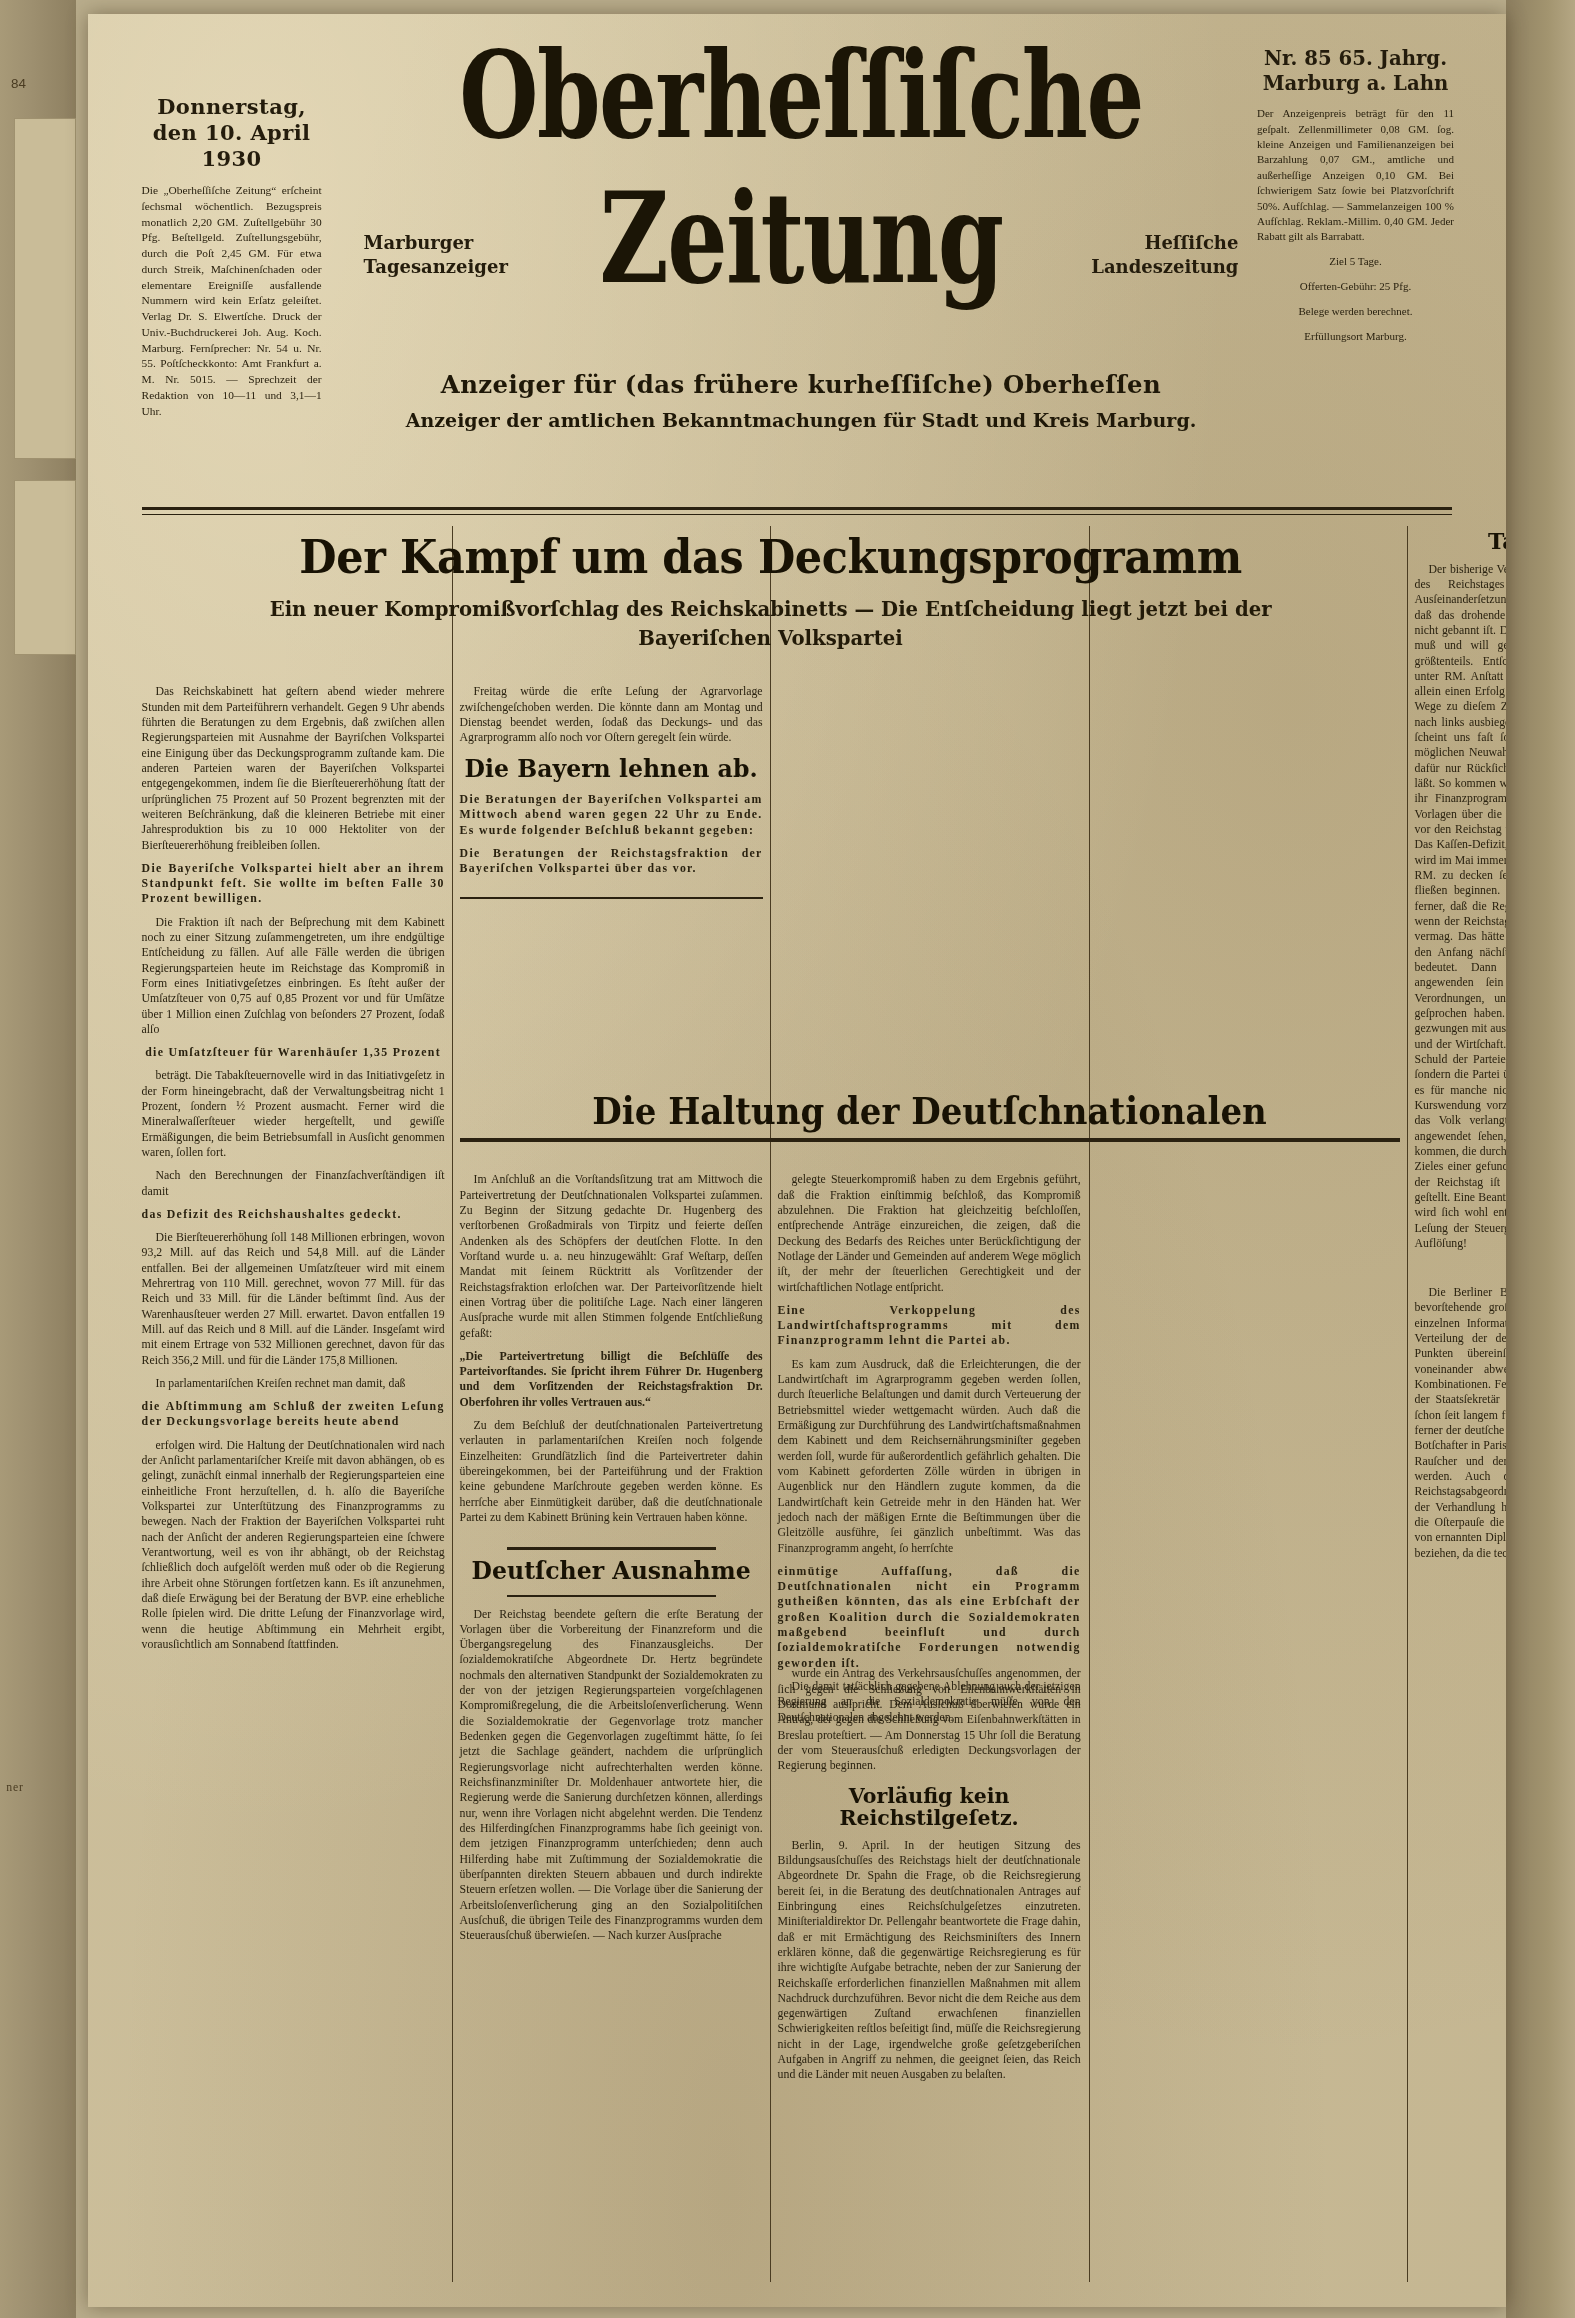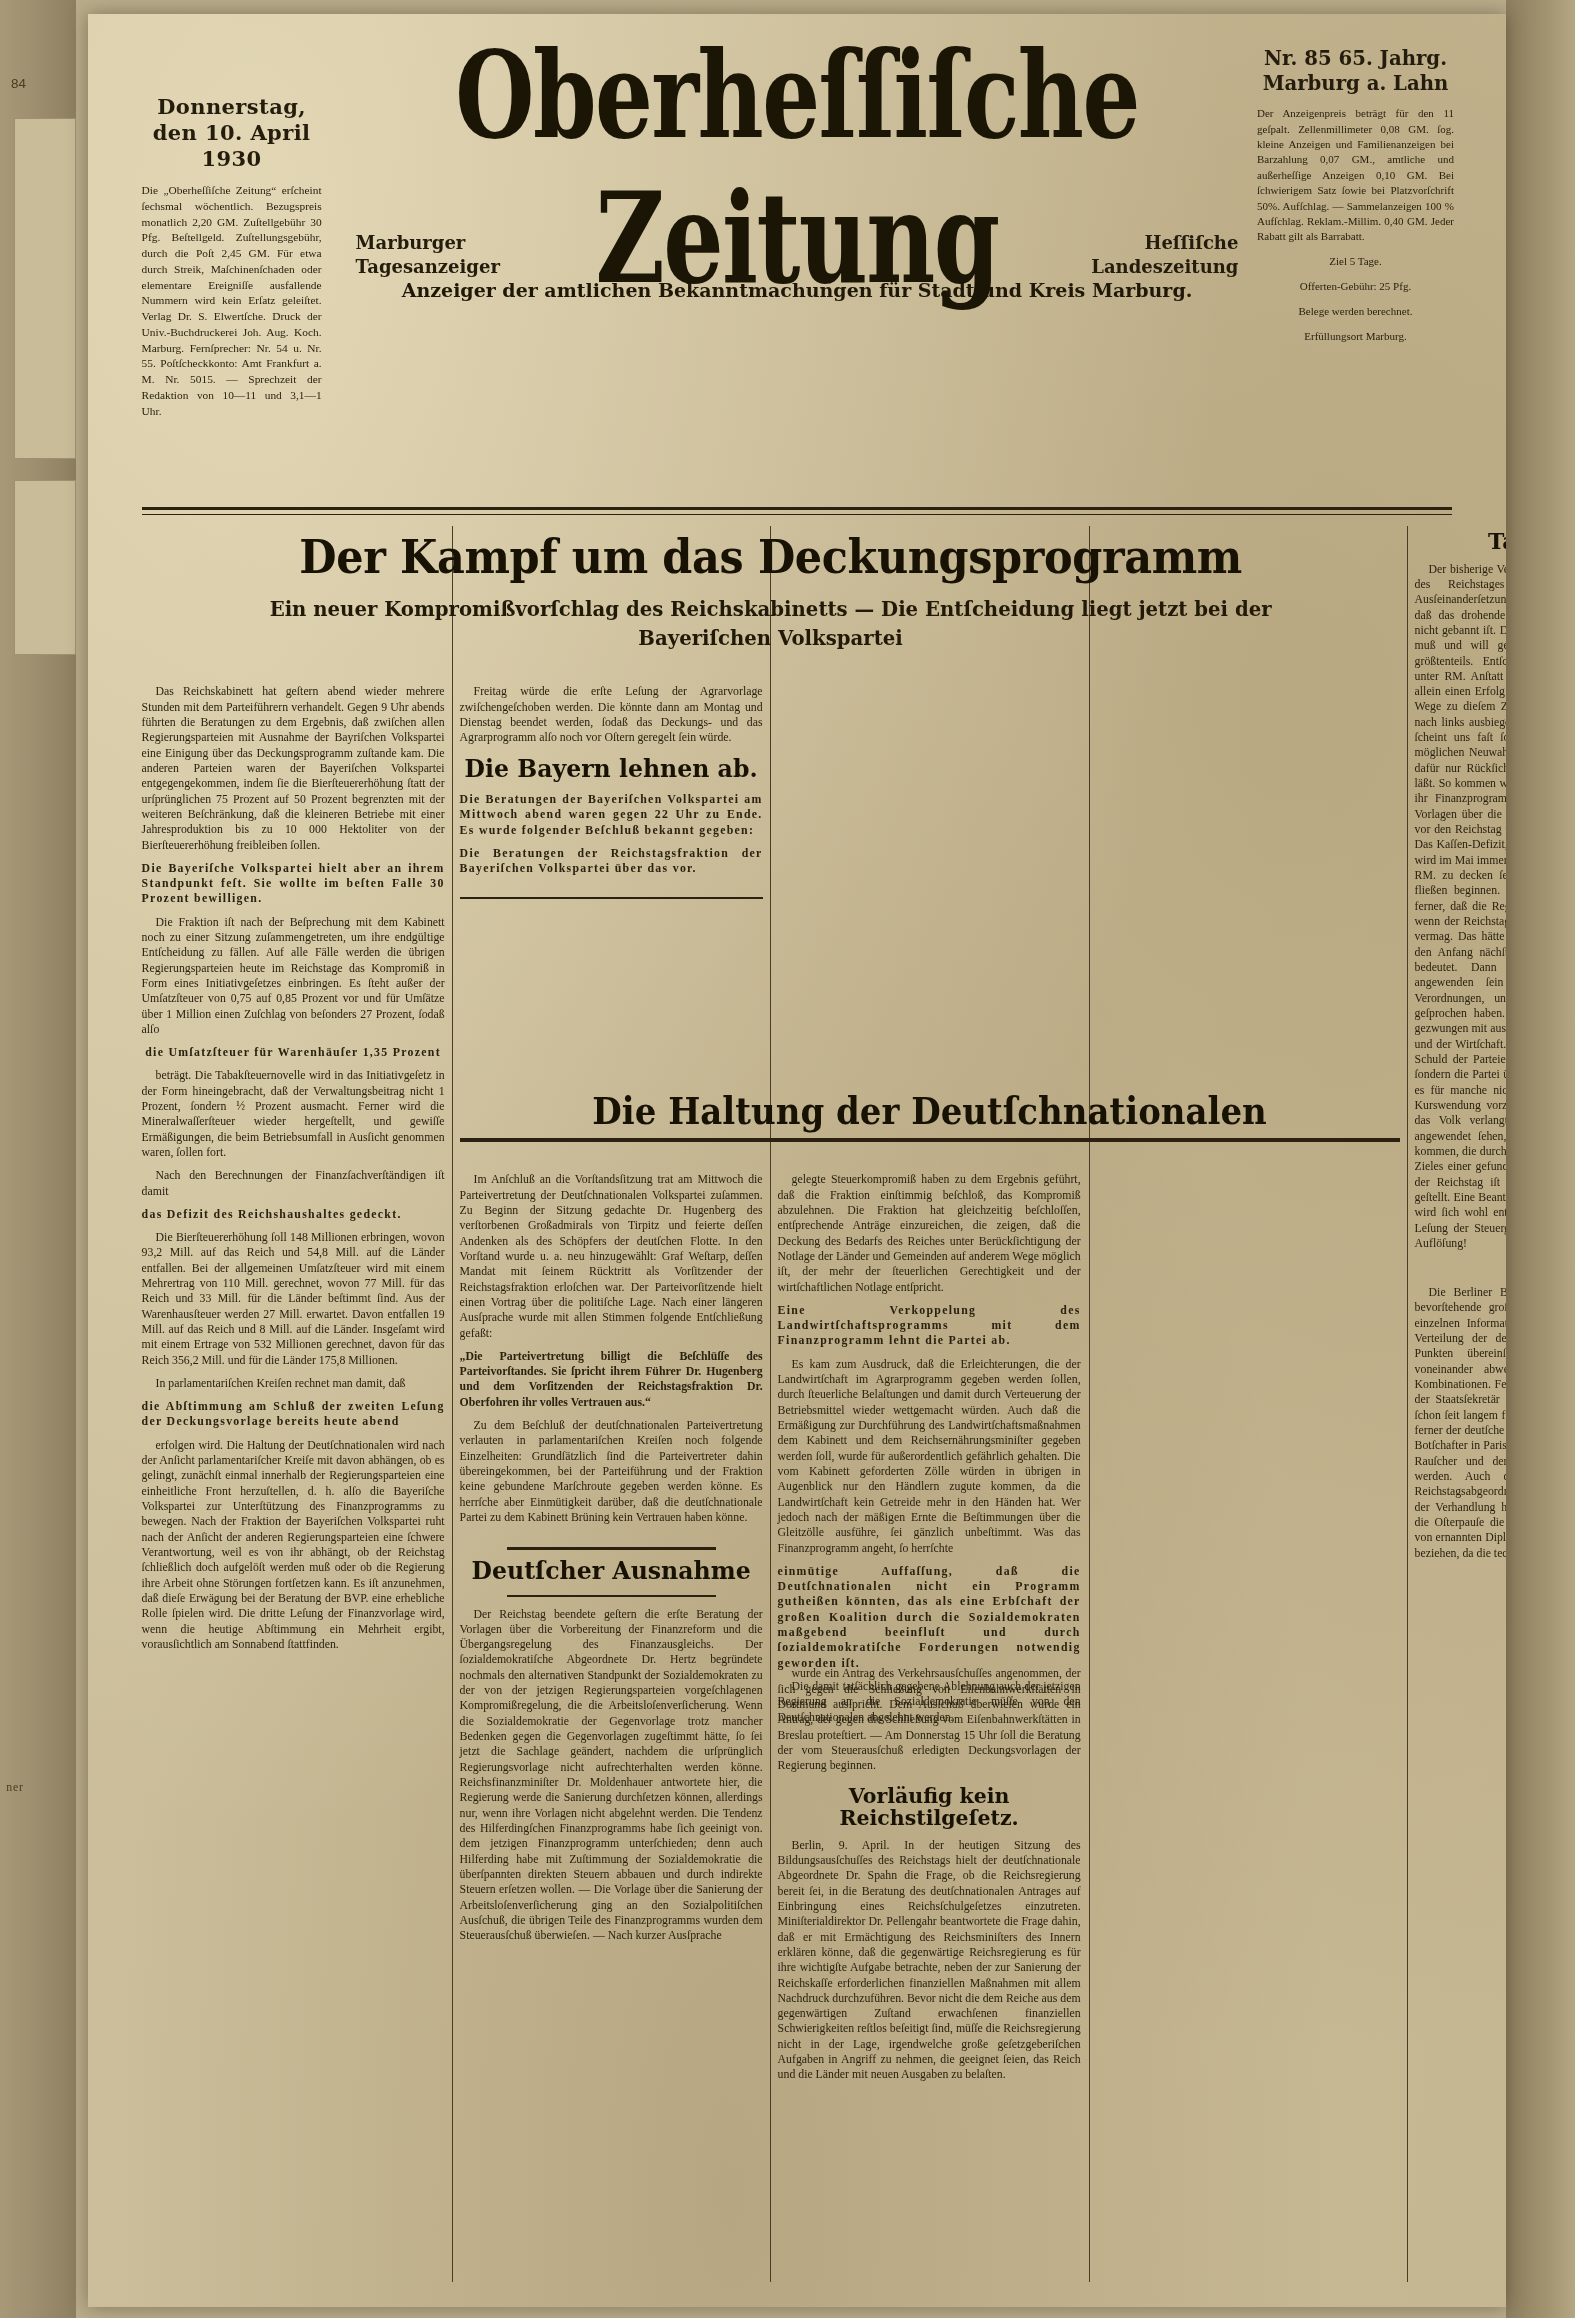--- a/index.html
+++ b/index.html
@@ -74,21 +74,21 @@
   .mh-issue{
     font-family:"DejaVu Serif", serif;font-weight:bold;font-size:19.7px;
     line-height:1.3;color:#241c0c;
   }
   .mh-right p{
     margin:9.5px 0 0;font-size:11px;line-height:1.4;text-align:justify;color:#2a2210;
   }
   .mh-right .centered{text-align:center;}
 
   .mh-center{
-    position:absolute;left:236px;right:236px;top:19px;text-align:center;
+    position:absolute;left:244px;right:236px;top:19px;text-align:center;
   }
   .title-ober, .title-zeit{
     font-family:"DejaVu Serif", serif;
     font-weight:bold;
     color:#1b1506;
     letter-spacing:-1.6px;
     line-height:.95;
     transform:scaleY(1.32);
     transform-origin:top center;
   }
@@ -198,20 +198,21 @@
       <div class="title-ober">Oberheſſiſche</div>
       <div class="title-zeit">Zeitung</div>
       <div class="sub-left">
         <div>Marburger</div>
         <div>Tagesanzeiger</div>
       </div>
       <div class="sub-right">
         <div>Heſſiſche</div>
         <div>Landeszeitung</div>
       </div>
+      <div class="mh-anz1">Anzeiger für (das frühere kurheſſiſche) Oberheſſen</div>
       <div class="mh-anz2">Anzeiger der amtlichen Bekanntmachungen für Stadt und Kreis Marburg.</div>
     </div>
 
     <div class="mh-right">
       <div class="mh-issue">
         <div>Nr. 85  65. Jahrg.</div>
         <div>Marburg a. Lahn</div>
       </div>
       <p>Der Anzeigenpreis beträgt für den 11 geſpalt. Zellenmillimeter 0,08 GM. ſog. kleine Anzeigen und Familienanzeigen bei Barzahlung 0,07 GM., amtliche und außerheſſige Anzeigen 0,10 GM. Bei ſchwierigem Satz ſowie bei Platzvorſchrift 50%. Aufſchlag. — Sammelanzeigen 100 % Aufſchlag. Reklam.-Millim. 0,40 GM. Jeder Rabatt gilt als Barrabatt.</p>
       <p class="centered">Ziel 5 Tage.</p>

